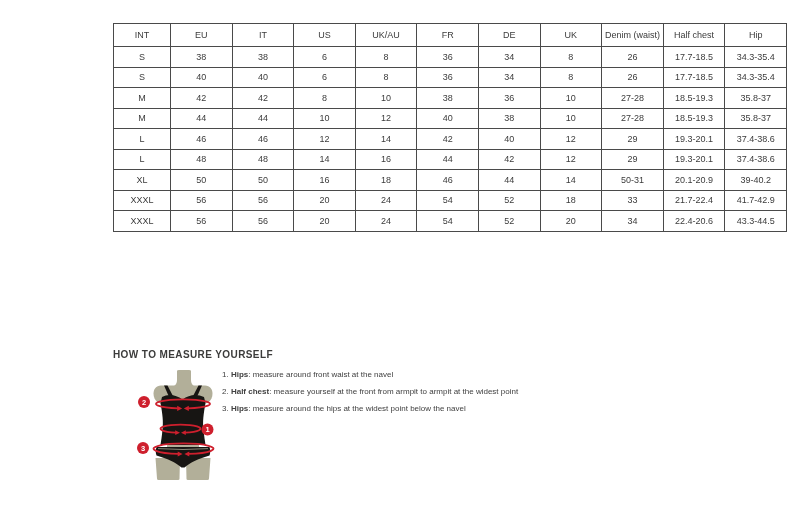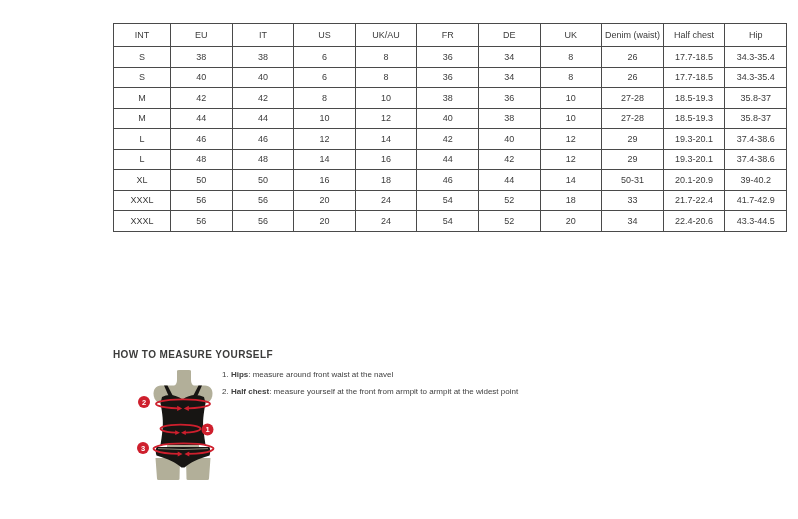--- a/index.html
+++ b/index.html
@@ -261,15 +261,19 @@
 
   <ol class="steps">
     <li>
       <span>1.</span>
       <b>Hips</b><span>: measure around front waist at the navel</span>
     </li>
     <li>
       <span>2.</span>
       <b>Half chest</b><span>: measure yourself at the front from armpit to armpit at the widest point</span>
     </li>
+    <li>
+      <span>3.</span>
+      <b>Hips</b><span>: measure around the hips at the widest point below the navel</span>
+    </li>
   </ol>
 
 </div>
 
 </body></html>

